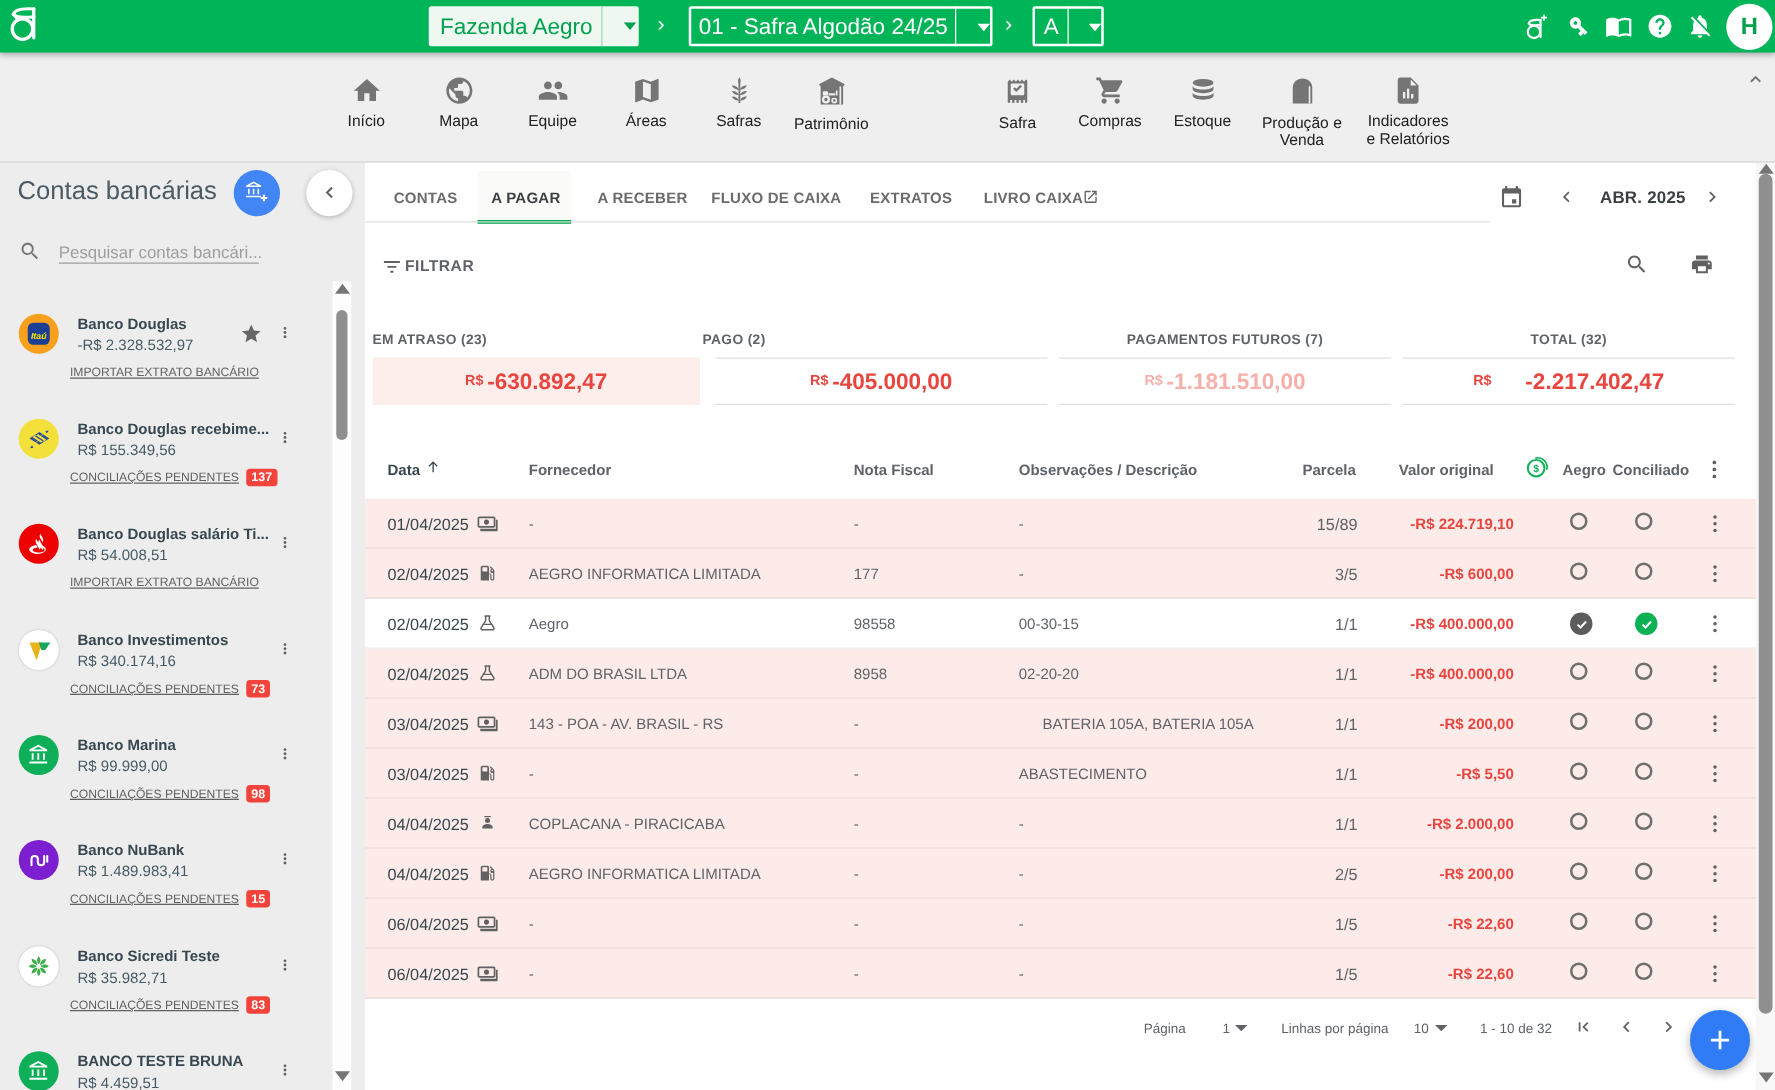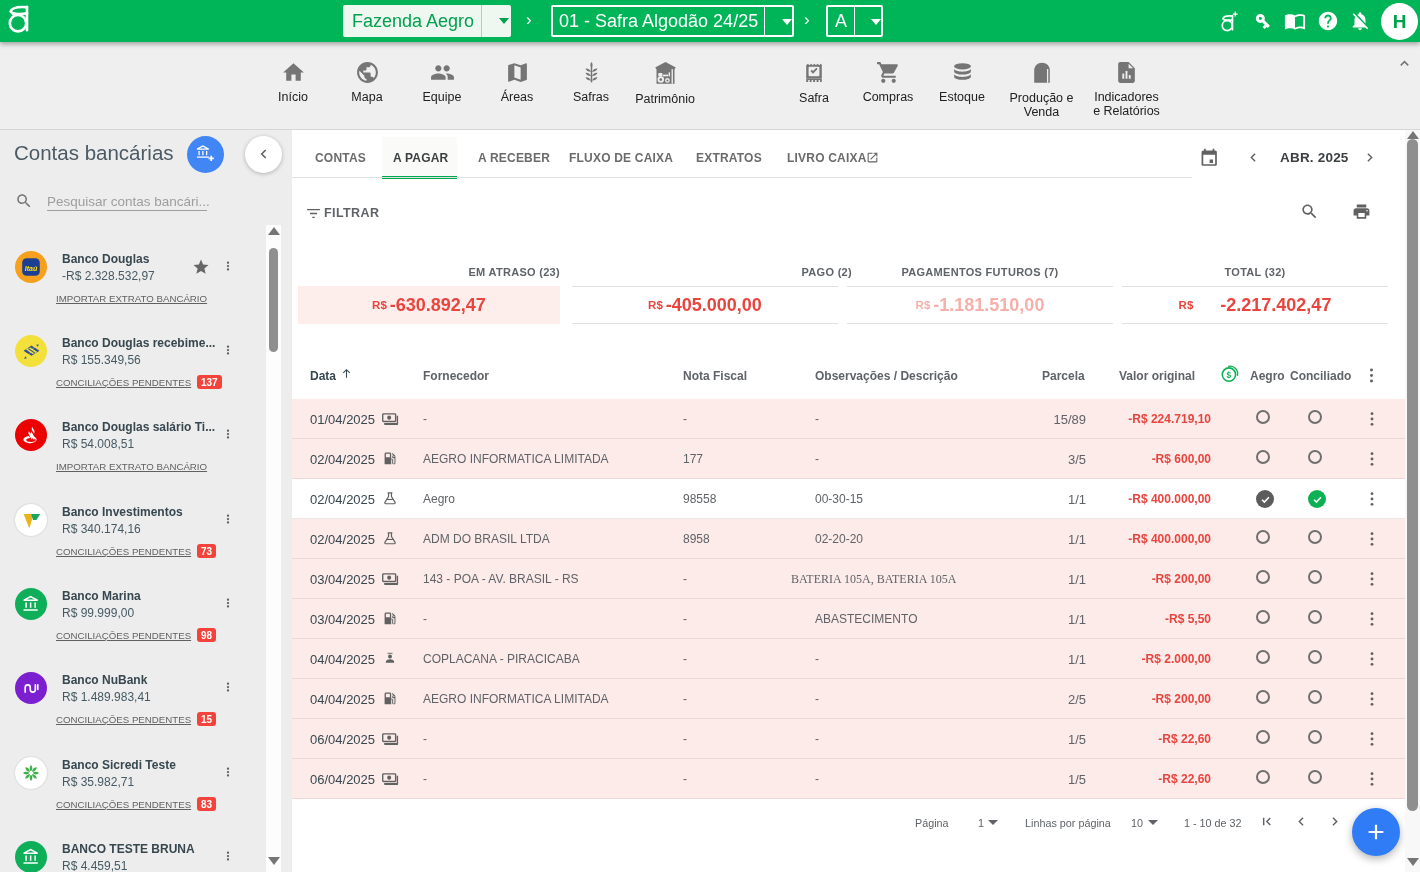--- a/index.html
+++ b/index.html
@@ -430,26 +430,26 @@
       <path d="M3 5.5 h18 v2 h-18 z M7 11 h10 v2 h-10 z M10.3 16.5 h3.4 v2 h-3.4 z"></path>
     </svg>
   <div class="abs" style="left:32px;top:76px;font-size:12.5px;font-weight:700;color:#5f6368;letter-spacing:0.4px;">FILTRAR</div>
   <svg class="abs" style="left:1008px;top:72px;" width="19" height="19" viewBox="0 0 24 24" fill="#616161">
       <path d="M15.5 14h-.79l-.28-.27C15.41 12.59 16 11.11 16 9.5 16 5.91 13.09 3 9.5 3S3 5.91 3 9.5 5.91 16 9.5 16c1.61 0 3.09-.59 4.23-1.57l.27.28v.79l5 4.99L20.49 19l-4.99-5zm-6 0C7.01 14 5 11.99 5 9.5S7.01 5 9.5 5 14 7.01 14 9.5 11.99 14 9.5 14z"></path>
     </svg>
   <svg class="abs" style="left:1060px;top:72px;" width="19" height="19" viewBox="0 0 24 24" fill="#616161">
       <path d="M19 8H5c-1.66 0-3 1.34-3 3v6h4v4h12v-4h4v-6c0-1.66-1.34-3-3-3zm-3 11H8v-5h8v5zm3-7c-.55 0-1-.45-1-1s.45-1 1-1 1 .45 1 1-.45 1-1 1zm-1-9H6v4h12V3z"></path>
     </svg>
 
-  <div class="sum-label" style="left:6px;width:262px;text-align:right;">EM ATRASO (23)</div>
+  <div class="sum-label" style="left:6px;width:262px;text-align:left;">EM ATRASO (23)</div>
   <div class="sum-box" style="left:6px;width:262px;background:#fdeeec;">
       <span class="rs" style="color:#e8453f;">R$</span>
       <span class="val" style="color:#e8453f;">-630.892,47</span>
     </div>
-  <div class="sum-label" style="left:294px;width:266px;text-align:right;">PAGO (2)</div>
+  <div class="sum-label" style="left:270px;width:266px;text-align:left;">PAGO (2)</div>
   <div class="sum-box" style="left:280px;width:266px;border-top:1px solid #e0e0e0;border-bottom:1px solid #e0e0e0;">
       <span class="rs" style="color:#e8453f;">R$</span>
       <span class="val" style="color:#e8453f;">-405.000,00</span>
     </div>
   <div class="sum-label" style="left:555px;width:266px;text-align:center;">PAGAMENTOS FUTUROS (7)</div>
   <div class="sum-box" style="left:555px;width:266px;border-top:1px solid #e0e0e0;border-bottom:1px solid #e0e0e0;">
       <span class="rs" style="color:#f6b0aa;">R$</span>
       <span class="val" style="color:#f6b0aa;">-1.181.510,00</span>
     </div>
   <div class="sum-label" style="left:830px;width:266px;text-align:center;">TOTAL (32)</div>
@@ -549,21 +549,21 @@
         <use href="#i-dots"></use>
       </svg>
     </div>
 <div class="row pink" style="top:429px;">
       <div class="cell dark" style="left:18px;">03/04/2025</div>
       <svg class="abs" style="left:88px;top:10px;" width="20" height="20" viewBox="0 0 22 20">
         <use href="#i-money"></use>
       </svg>
       <div class="cell txt" style="left:131px;">143 - POA - AV. BRASIL - RS</div>
       <div class="cell txt" style="left:391px;">-</div>
-      <div class="cell txt" style="left:499px;font-family:Liberation Serif, serif;">BATERIA 105A, BATERIA 105A</div>
+      <div class="cell txt" style="left:542px;">BATERIA 105A, BATERIA 105A</div>
       <div class="cell" style="left:704px;width:90px;justify-content:flex-end;">1/1</div>
       <div class="cell red" style="left:779px;width:140px;justify-content:flex-end;">-R$ 200,00</div>
       <div class="radio abs" style="left:964px;top:11px;"></div>
       <div class="radio abs" style="left:1016px;top:11px;"></div>
       <svg class="abs" style="left:1070px;top:10px;" width="20" height="20" viewBox="0 0 24 24">
         <use href="#i-dots"></use>
       </svg>
     </div>
 <div class="row pink" style="top:469px;">
       <div class="cell dark" style="left:18px;">03/04/2025</div>

